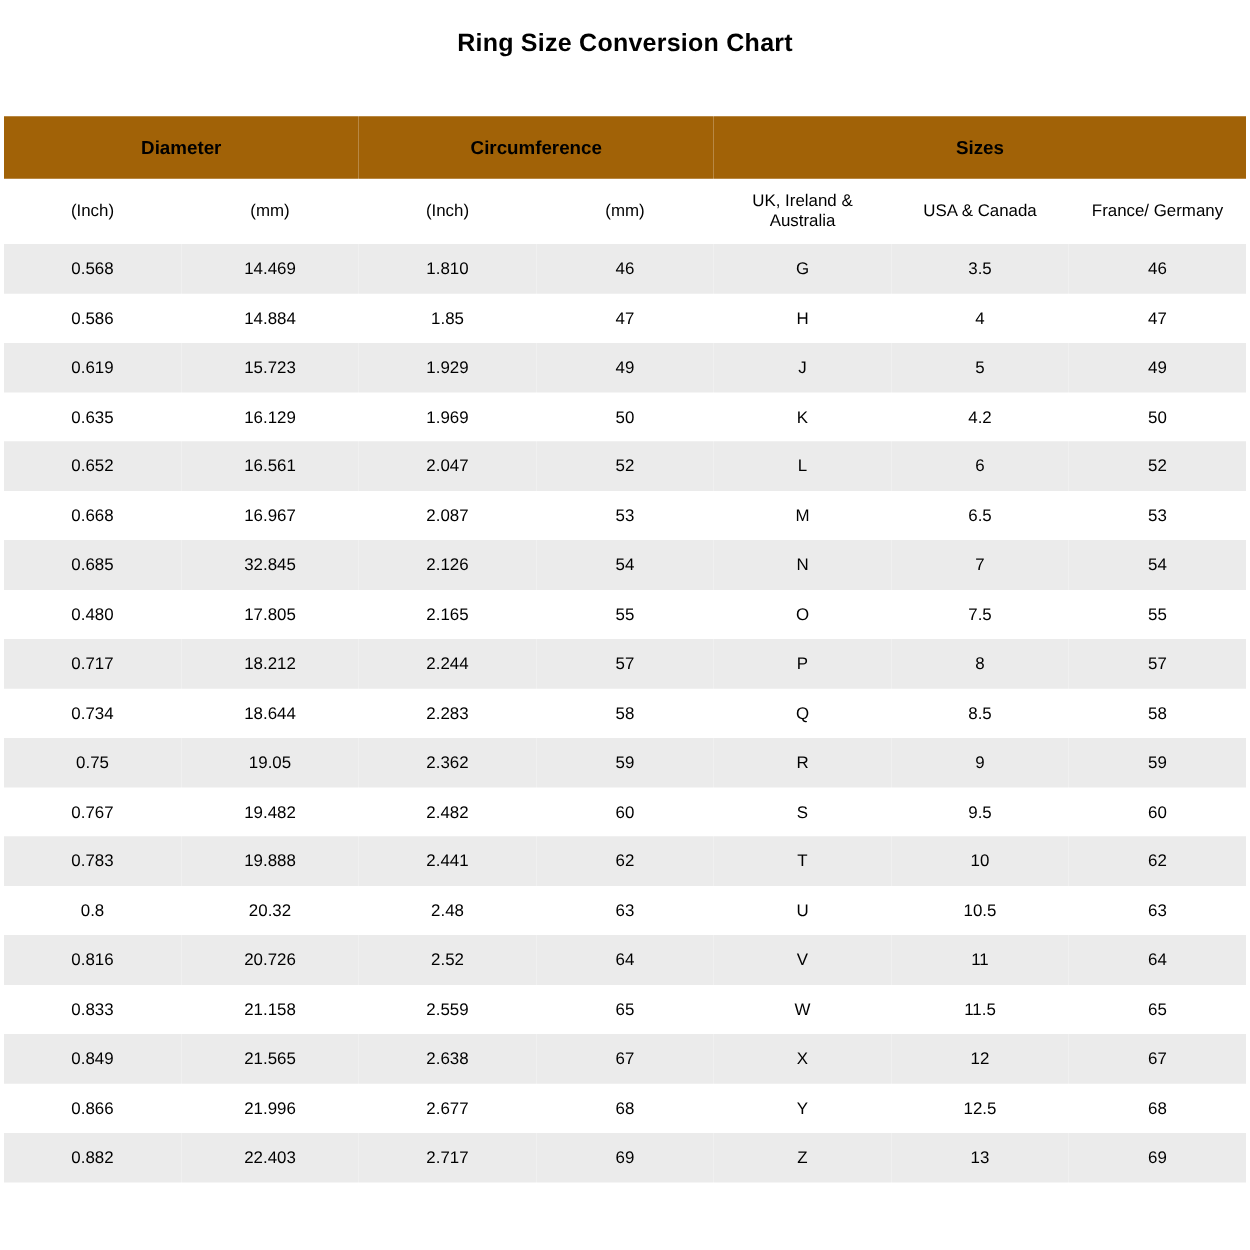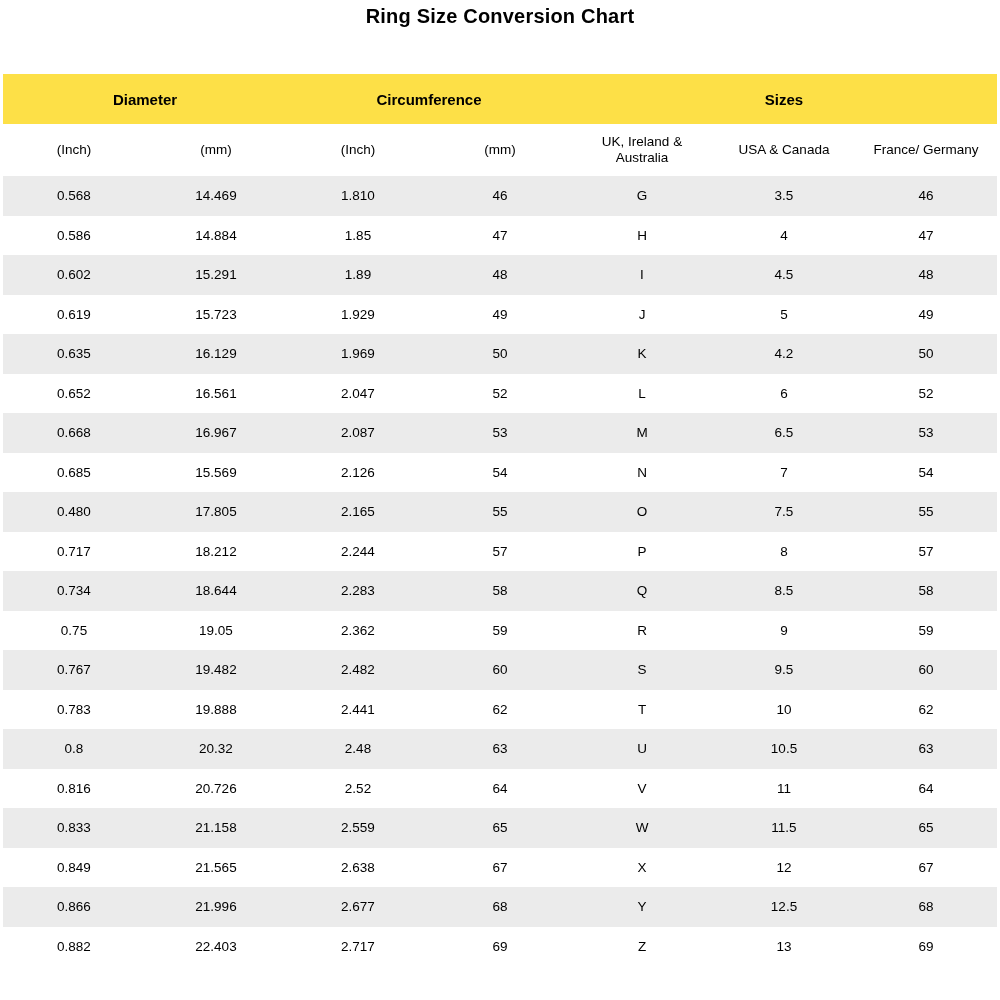--- a/index.html
+++ b/index.html
@@ -12,41 +12,41 @@
     color: #000000;
     overflow: hidden;
   }
   .page {
     width: 1000px;
     height: 1000px;
     position: relative;
   }
   .title {
     margin: 0;
-    padding-top: 5px;
+    padding-top: 24px;
     text-align: center;
     font-size: 20px;
     font-weight: bold;
     letter-spacing: 0.2px;
   }
   table.ring-table {
     width: 994px;
     margin: 46px 3px 0 3px;
     border-collapse: collapse;
     table-layout: fixed;
   }
   table.ring-table th,
   table.ring-table td {
     text-align: center;
     vertical-align: middle;
     padding: 0 4px;
     overflow: hidden;
   }
   tr.group-row th {
-    background: #fde047;
+    background: #a16207;
     height: 50px;
     font-size: 15px;
     font-weight: bold;
   }
   tr.sub-row th {
     background: #ffffff;
     height: 52px;
     font-size: 13.5px;
     font-weight: normal;
     line-height: 1.15;
@@ -107,29 +107,20 @@
         <tr>
           <td>0.586</td>
           <td>14.884</td>
           <td>1.85</td>
           <td>47</td>
           <td>H</td>
           <td>4</td>
           <td>47</td>
         </tr>
         <tr>
-          <td>0.602</td>
-          <td>15.291</td>
-          <td>1.89</td>
-          <td>48</td>
-          <td>I</td>
-          <td>4.5</td>
-          <td>48</td>
-        </tr>
-        <tr>
           <td>0.619</td>
           <td>15.723</td>
           <td>1.929</td>
           <td>49</td>
           <td>J</td>
           <td>5</td>
           <td>49</td>
         </tr>
         <tr>
           <td>0.635</td>
@@ -153,21 +144,21 @@
           <td>0.668</td>
           <td>16.967</td>
           <td>2.087</td>
           <td>53</td>
           <td>M</td>
           <td>6.5</td>
           <td>53</td>
         </tr>
         <tr>
           <td>0.685</td>
-          <td>15.569</td>
+          <td>32.845</td>
           <td>2.126</td>
           <td>54</td>
           <td>N</td>
           <td>7</td>
           <td>54</td>
         </tr>
         <tr>
           <td>0.480</td>
           <td>17.805</td>
           <td>2.165</td>

